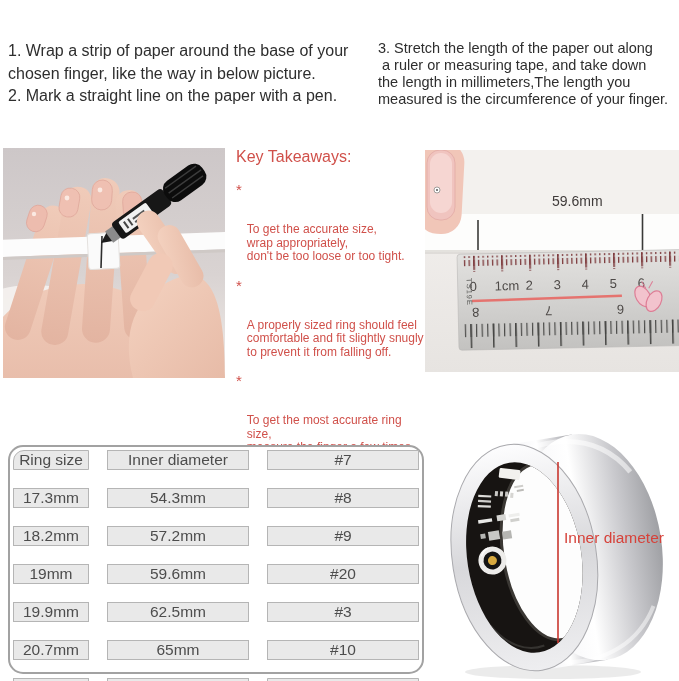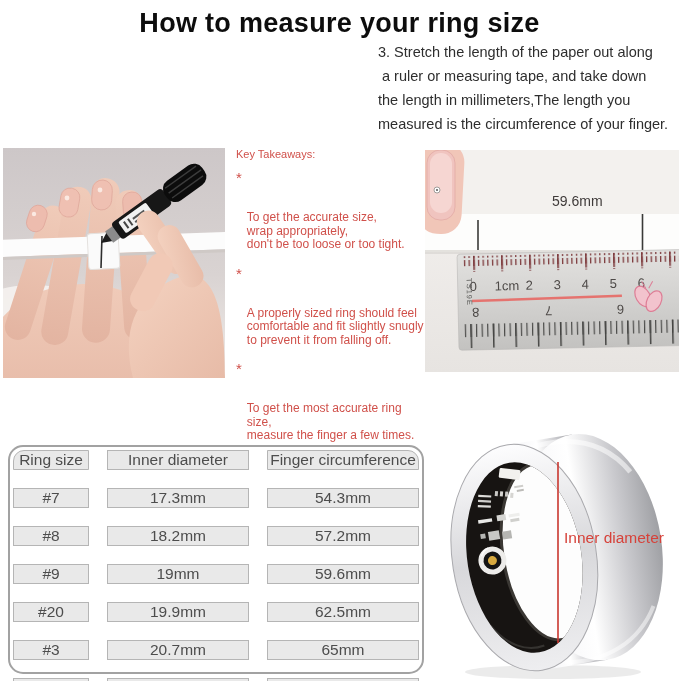--- a/index.html
+++ b/index.html
@@ -6,25 +6,25 @@
   .canvas {
     position:relative; width:679px; height:681px; background:#ffffff;
     font-family:"Liberation Sans", sans-serif; overflow:hidden;
   }
   .page-title {
     position:absolute; top:8px; left:0; right:0; margin:0;
     text-align:center; font-size:27px; font-weight:bold; color:#0d0d0d; letter-spacing:0.3px;
   }
   .steps { position:absolute; white-space:pre; color:#2e2e2e; }
   .steps-left  { left:8px;  top:40px; font-size:16px;   line-height:22.5px; }
-  .steps-right { left:378px; top:40px; font-size:14.5px; line-height:24px; }
+  .steps-right { left:378px; top:40px; font-size:14.5px; line-height:17px; }
   .step4       { left:8px;  top:386px; font-size:15.5px; line-height:28px; }
 
   .takeaways { position:absolute; left:236px; top:148px; width:188px; }
-  .tk-head { font-size:11px; margin:0 0 11px 0; }
+  .tk-head { font-size:16px; margin:0 0 17px 0; }
   .tk-item { display:flex; gap:5px; font-size:12px; line-height:13.5px; margin-bottom:15px; }
   .tk-star { font-size:15px; line-height:13px; flex:0 0 auto; }
   .tk-text { white-space:pre-wrap;margin-top:40px; }
 
   .photo-left  { position:absolute; left:3px;   top:148px; }
   .photo-right { position:absolute; left:425px; top:150px; }
   .ring-photo  { position:absolute; left:428px; top:425px; }
 
   .size-table {
     position:absolute; left:8px; top:445px; width:416px; height:229px;
@@ -43,22 +43,24 @@
   .grid > .cell:nth-child(3) { border-top-right-radius:11px; }
   .grid [data-list] .cell:nth-last-child(3) { border-bottom-left-radius:11px;text-decoration:underline; }
   .grid [data-list] .cell:last-child        { border-bottom-right-radius:11px; }
   svg text { font-family:"Liberation Sans", sans-serif; }
 </style>
 </head>
 <body>
 
 <div class="canvas">
 
-  <h1 class="page-title">How to measure your ring size</h1>
-
+
+  <div class="steps steps-left">1. Wrap a strip of paper around the base of your
+chosen finger, like the way in below picture.
+2. Mark a straight line on the paper with a pen.</div>
   <div class="steps steps-right">3. Stretch the length of the paper out along
  a ruler or measuring tape, and take down
 the length in millimeters,The length you
 measured is the circumference of your finger.</div>
 
   <svg class="photo-left" width="222" height="230" viewBox="0 0 222 230">
     <defs>
       <linearGradient id="lpBg" x1="0" y1="0" x2="0" y2="1">
         <stop offset="0" stop-color="#cdc7c8"></stop>
           <stop offset="0.55" stop-color="#d9d3d2"></stop>
@@ -214,21 +216,20 @@
       <circle cx="12" cy="40" r="3" fill="#ffffff" stroke="#8a8a88" stroke-width="0.8"></circle>
       <circle cx="12" cy="40" r="1" fill="#555"></circle>
     </g>
   </svg>
 
 
   <div class="size-table">
     <div class="grid">
       <div class="cell">Ring size</div>
       <div class="cell">Inner diameter</div>
-      <div class="cell">Finger circumference</div>
       <div data-list="size_chart.rows">
         
       
           <div class="cell">#7</div>
           <div class="cell">17.3mm</div>
           <div class="cell">54.3mm</div>
         
           <div class="cell">#8</div>
           <div class="cell">18.2mm</div>
           <div class="cell">57.2mm</div>

